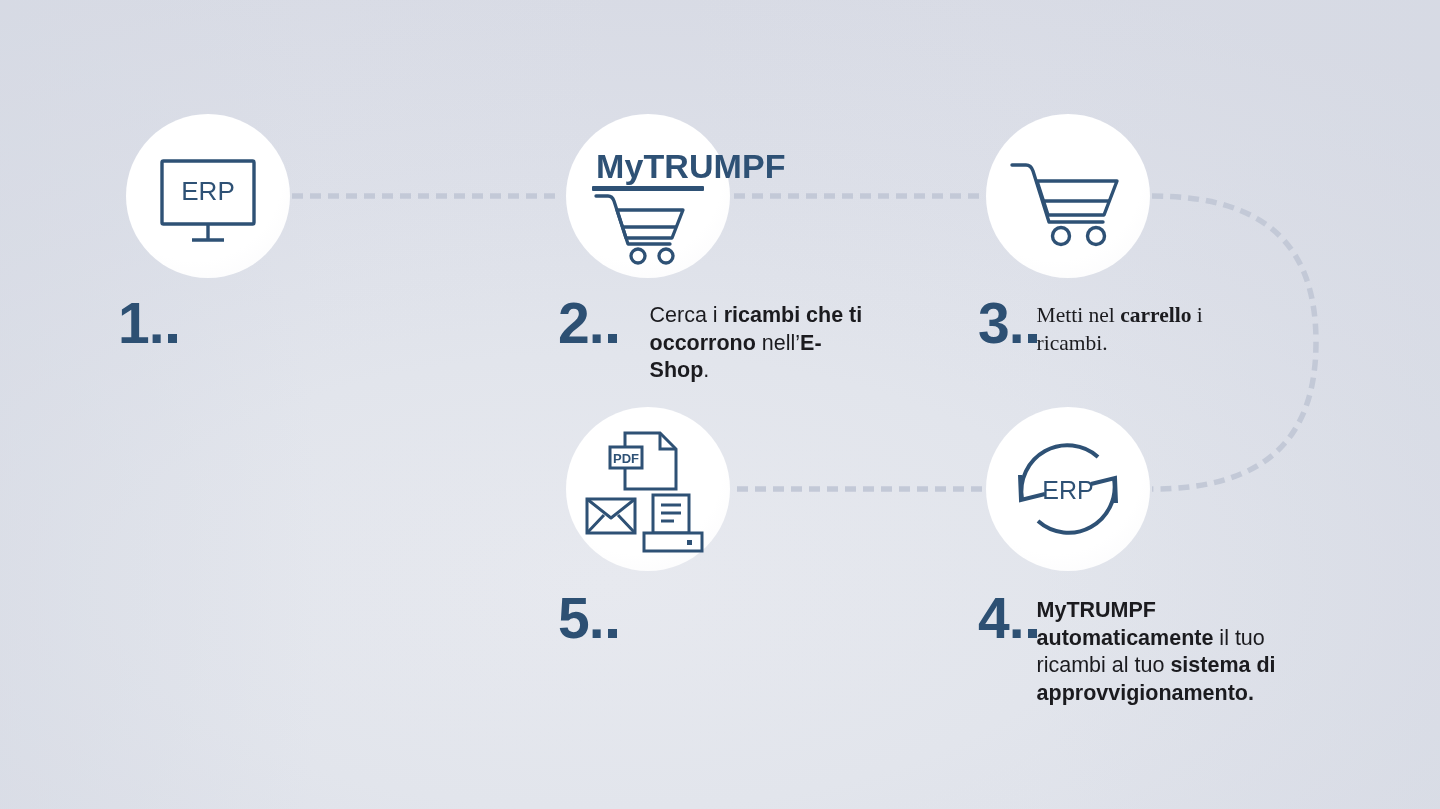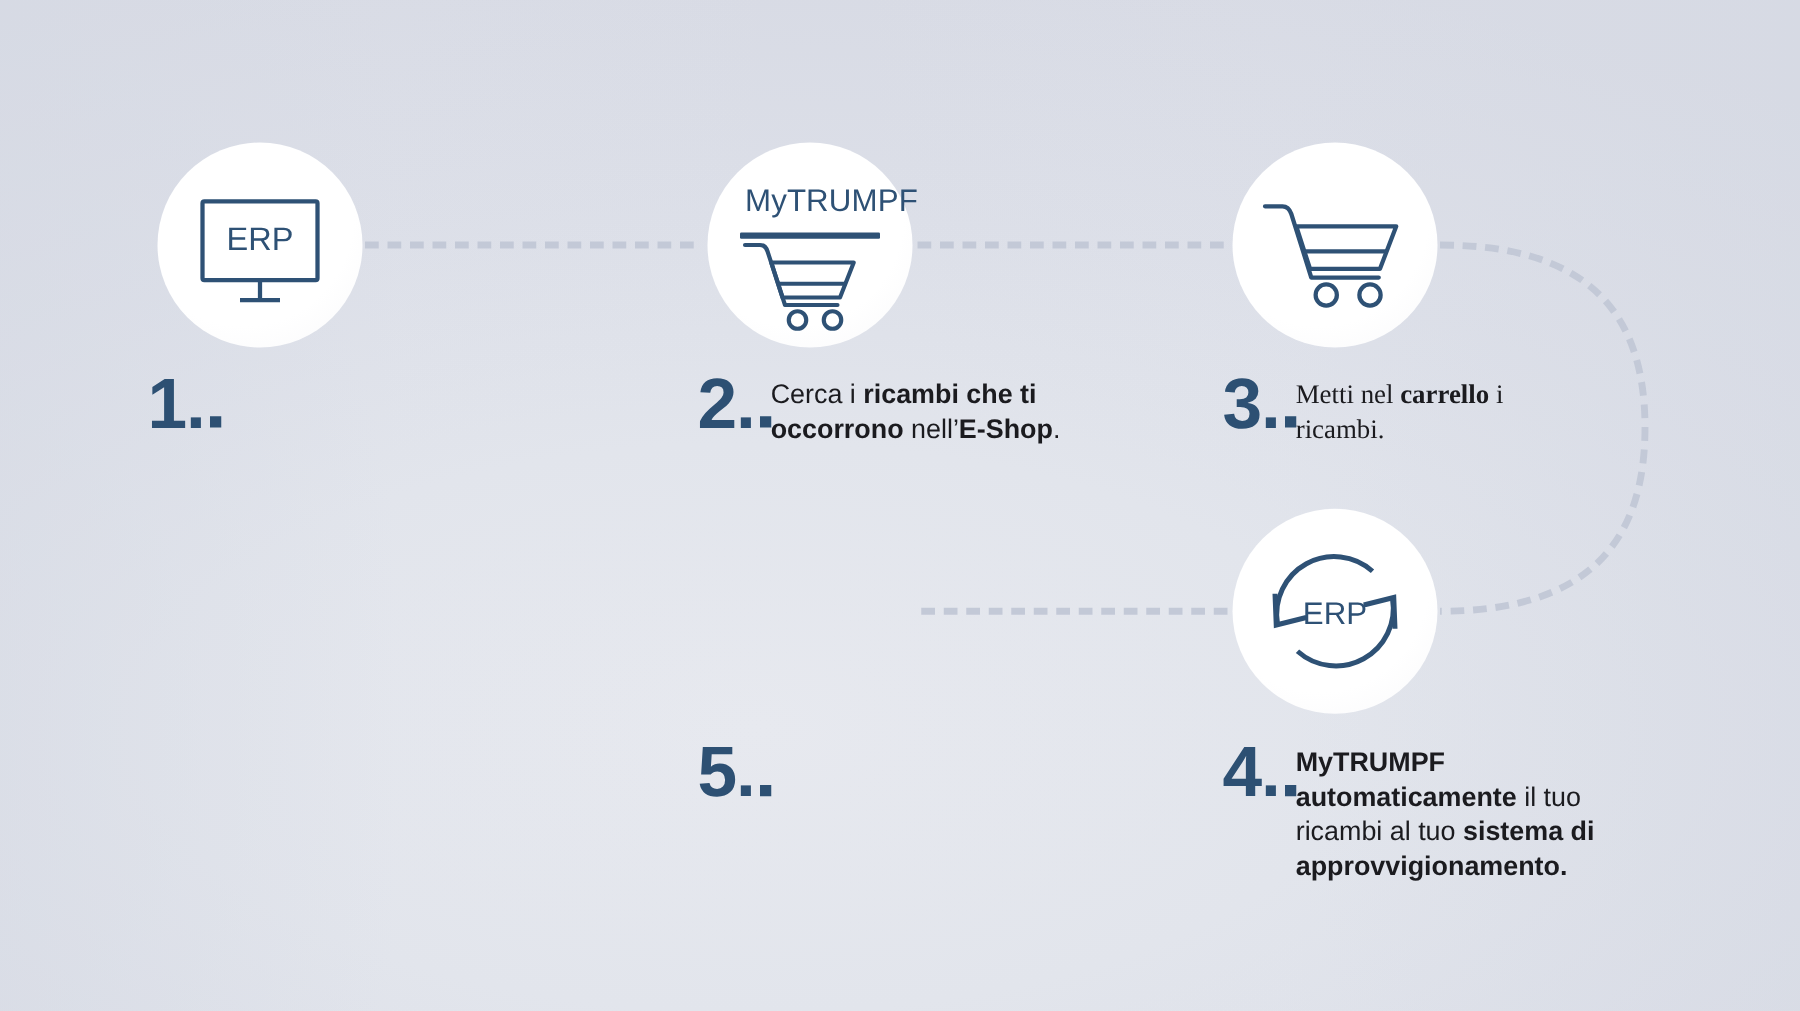--- a/index.html
+++ b/index.html
@@ -49,24 +49,25 @@
     width: 100%; height: 100%;
     overflow: visible;
     z-index: 3;
     pointer-events: none;
   }
 
   .brand-label {
     position: absolute;
     z-index: 4;
     color: #2e5175;
-    font-size: 25px;
+    font-size: 34px;
     letter-spacing: 0.1px;
     white-space: nowrap;
     line-height: 1;
+    font-weight: bold;
   }
   .brand-rule {
     position: absolute;
     z-index: 4;
     height: 5px;
     background: #2e5175;
     border-radius: 1px;
   }
 
   .step {
@@ -147,32 +148,52 @@
   <div class="node" style="left:986px; top:407px; width:164px; height:164px;">
     <svg class="node-svg" viewBox="0 0 164 164">
       <path d="M 36 92 A 46 46 0 0 1 112 50" fill="none" stroke="#2e5175" stroke-width="4" stroke-linecap="butt"></path>
       <path d="M 128 72 A 46 46 0 0 1 52 114" fill="none" stroke="#2e5175" stroke-width="4" stroke-linecap="butt"></path>
       <path d="M 34 68 L 35 93 L 59 87" fill="none" stroke="#2e5175" stroke-width="4" stroke-linecap="butt" stroke-linejoin="miter"></path>
       <path d="M 130 96 L 129 71 L 105 77" fill="none" stroke="#2e5175" stroke-width="4" stroke-linecap="butt" stroke-linejoin="miter"></path>
       <text x="82" y="92" text-anchor="middle" font-family="Liberation Sans, sans-serif" font-size="25" fill="#2e5175">ERP</text>
     </svg>
   </div>
 
+  <div class="node" style="left:566px; top:407px; width:164px; height:164px;">
+    <svg class="node-svg" viewBox="0 0 164 164">
+
+      <path d="M 59 26 L 94 26 L 110 42 L 110 82 L 59 82 Z" fill="#ffffff" stroke="#2e5175" stroke-width="3" stroke-linejoin="miter"></path>
+      <path d="M 94 26 L 94 42 L 110 42" fill="none" stroke="#2e5175" stroke-width="3" stroke-linejoin="miter"></path>
+      <rect x="44" y="40" width="32" height="21" fill="#ffffff" stroke="#2e5175" stroke-width="3"></rect>
+      <text x="60" y="55.5" text-anchor="middle" font-family="Liberation Sans, sans-serif" font-weight="bold" font-size="13" fill="#2e5175">PDF</text>
+
+      <rect x="21" y="92" width="48" height="34" fill="#ffffff" stroke="#2e5175" stroke-width="3"></rect>
+      <path d="M 21 92 L 45 111 L 69 92" fill="none" stroke="#2e5175" stroke-width="3" stroke-linejoin="round"></path>
+      <path d="M 21 126 L 38 108 M 69 126 L 52 108" fill="none" stroke="#2e5175" stroke-width="3"></path>
+
+      <rect x="87" y="88" width="36" height="38" fill="#ffffff" stroke="#2e5175" stroke-width="3"></rect>
+      <line x1="95" y1="98" x2="115" y2="98" stroke="#2e5175" stroke-width="3"></line>
+      <line x1="95" y1="106" x2="115" y2="106" stroke="#2e5175" stroke-width="3"></line>
+      <line x1="95" y1="114" x2="108" y2="114" stroke="#2e5175" stroke-width="3"></line>
+      <rect x="78" y="126" width="58" height="18" fill="#ffffff" stroke="#2e5175" stroke-width="3"></rect>
+      <rect x="121" y="133" width="5" height="5" fill="#2e5175"></rect>
+    </svg>
+  </div>
 
   <div class="step" style="left:118px; top:298px; width:350px;">
     <div class="step-num">
       <span>1.</span><span class="dot"></span>
     </div>
   </div>
 
   <div class="step" style="left:558px; top:298px; width:320px;">
     <div class="step-num">
       <span>2.</span><span class="dot"></span>
     </div>
-    <div class="step-text" style="width:300px;">
+    <div class="step-text" style="width:300px;margin-left:33px;">
       <span>Cerca i </span><b>ricambi che ti occorrono</b><span> nell’</span><b>E-Shop</b><span>.</span>
     </div>
   </div>
 
   <div class="step" style="left:978px; top:298px; width:300px;">
     <div class="step-num">
       <span>3.</span><span class="dot"></span>
     </div>
     <div class="step-text" style="width:280px;font-family:Liberation Serif, serif;">
       <span>Metti nel </span><b>carrello</b><span> i ricambi.</span>

